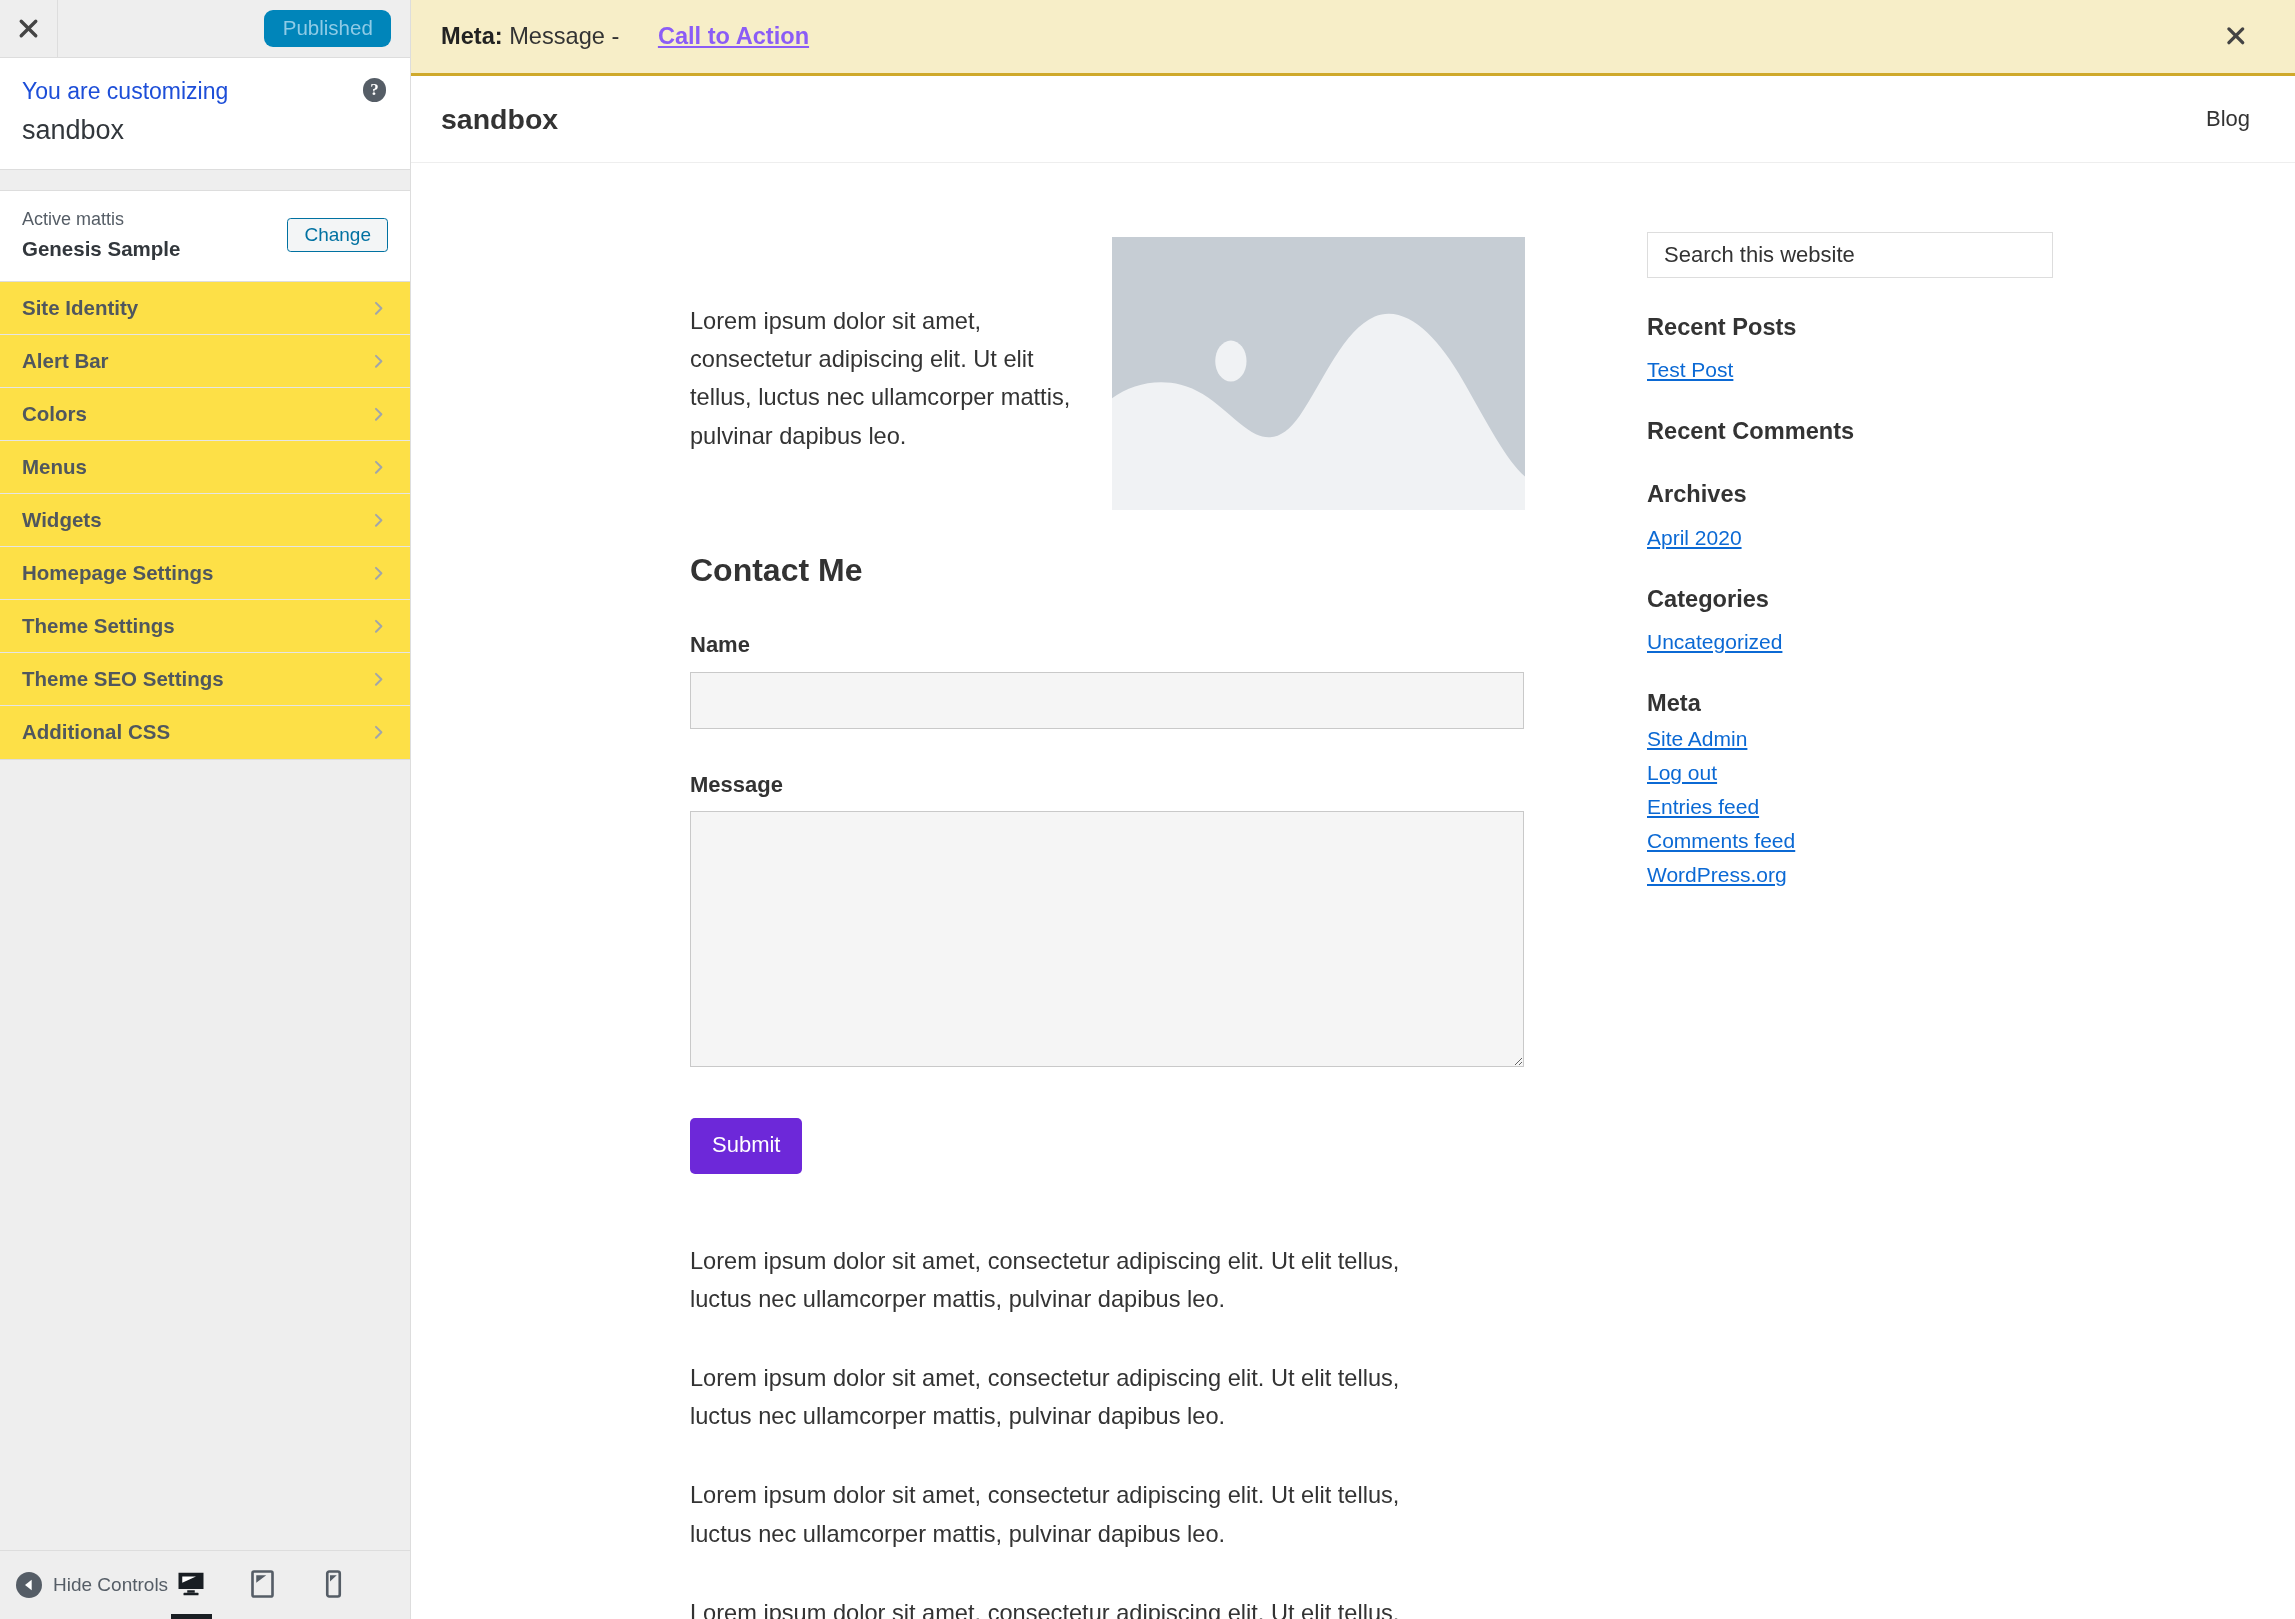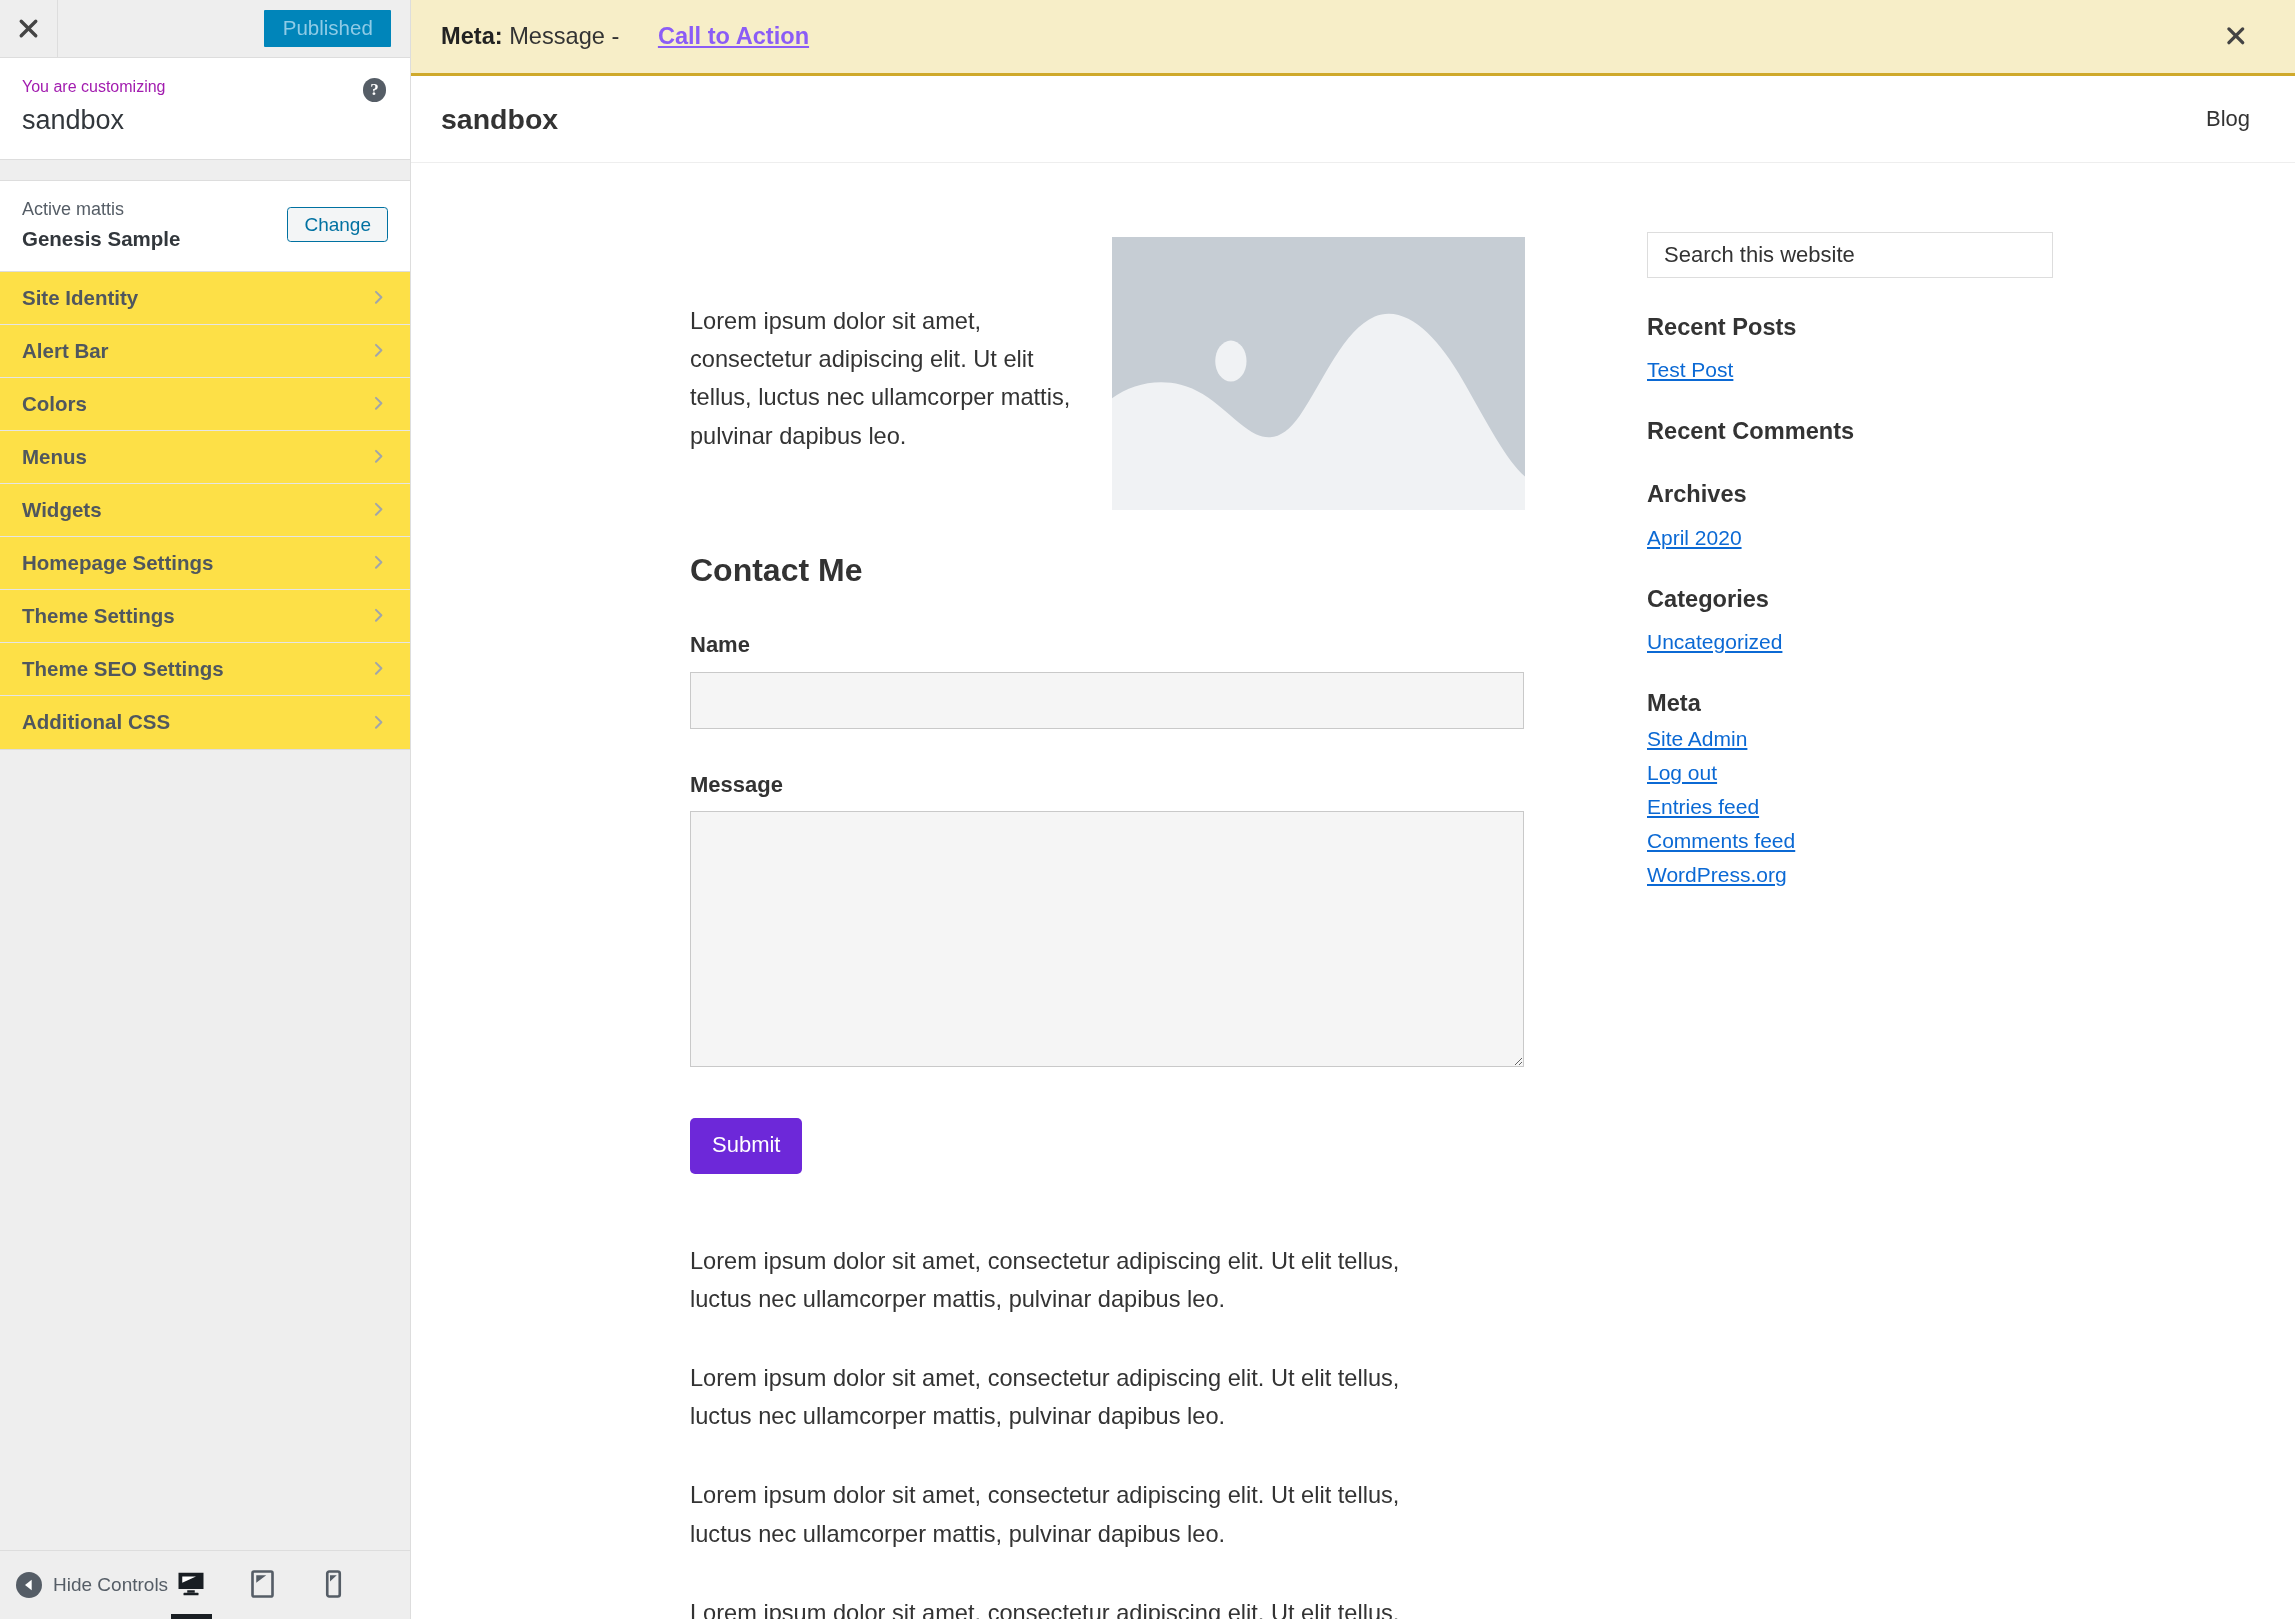--- a/index.html
+++ b/index.html
@@ -56,39 +56,39 @@
 
   .cz-publish-wrap {
     display: flex;
     align-items: center;
     padding-right: 18.6px;
   }
   .cz-publish {
     background: #0085ba;
     color: #8ecbe6;
     border: none;
-    border-radius: 1px;
+    border-radius: 9px;
     font-size: 20.5px;
     font-family: "Liberation Sans", sans-serif;
     padding: 8px 18.6px 9.3px 18.6px;
     line-height: 1;
     cursor: default;
   }
 
   
   .cz-info {
     background: #fff;
     border-bottom: 0.6px solid #ddd;
     padding: 17.4px 25px 21px 22px;
     position: relative;
     flex: 0 0 auto;
   }
   .cz-info-label {
-    font-size: 16px;
-    color: #a21caf;
+    font-size: 23px;
+    color: #1d4ed8;
     line-height: 1.45;
   }
   .cz-info-title {
     font-size: 27px;
     color: #32373c;
     line-height: 1.35;
     margin-top: 3.1px;
   }
   .cz-help {
     position: absolute;

